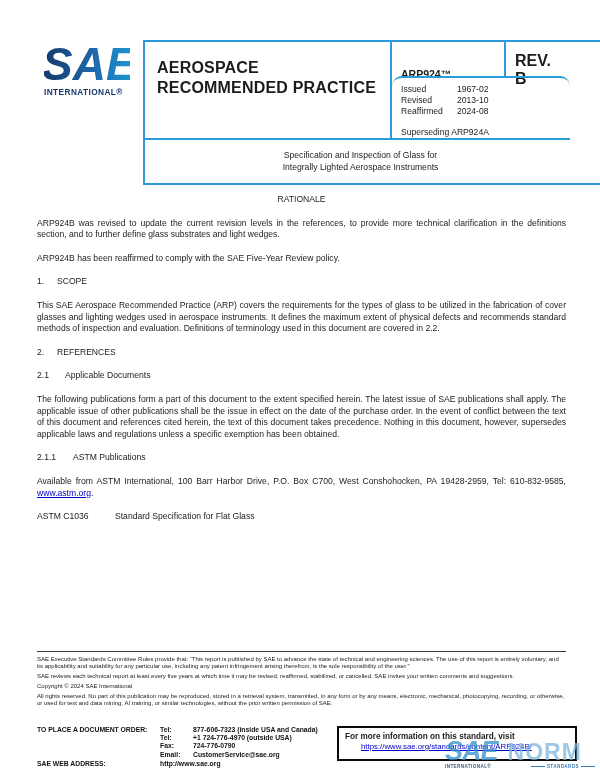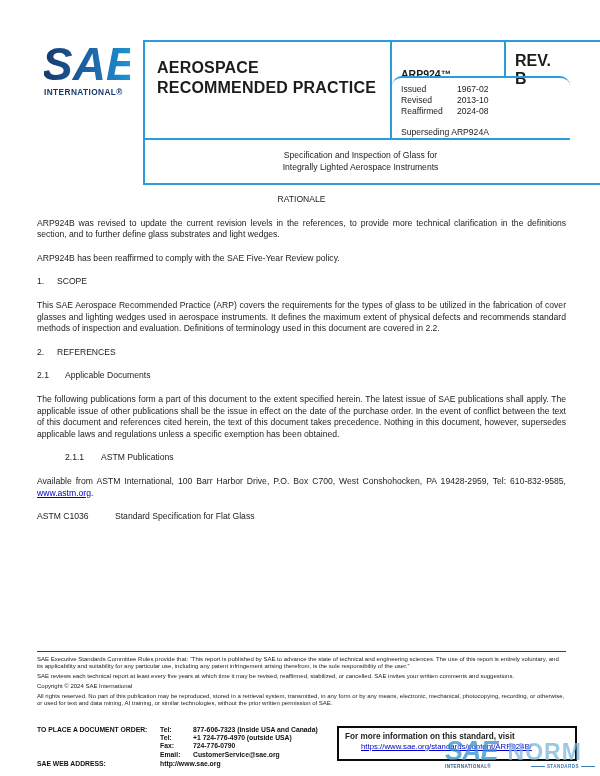--- a/index.html
+++ b/index.html
@@ -39,21 +39,21 @@
   .ht-subject {
     grid-column:1 / 4; grid-row:3; border-top:2px solid #2b9cd8;
     text-align:center; padding-top:10px; font-size:8.6px; line-height:11.5px;padding-left:6px;
   }
   
   .doc-body { position:absolute; left:37px; top:194px; width:529px; font-size:8.6px; line-height:11.6px; }
   .doc-body p { text-align:justify; margin-bottom:12px; }
   .center-head { text-align:center; margin-bottom:12px; }
   .sec-head { margin-bottom:12px; display:flex; }
   .sec-num { display:inline-block; flex:none; }
-  .w20 { width:20px; } .w28 { width:28px; } .w36 { width:36px;margin-left:28px; }
+  .w20 { width:20px; } .w28 { width:28px; } .w36 { width:36px; }
   .ref-line { display:flex; margin-bottom:12px; }
   .ref-code { width:78px; flex:none; }
   a.lnk, .lnk { color:#0000cc; text-decoration:underline; cursor:pointer; }
   
   .foot-rule { position:absolute; left:37px; top:651px; width:529px; border-top:1px solid #3a3a3a; }
   .legal { position:absolute; left:37px; top:656px; width:529px; font-size:6px; line-height:7.3px; color:#222; }
   .legal div { margin-bottom:2.6px; }
   .contacts { position:absolute; left:37px; top:726px; width:300px; font-size:6.8px; font-weight:bold; line-height:8.2px; color:#111; }
   .contact-row { display:flex; }
   .c-left { width:123px; flex:none; }

